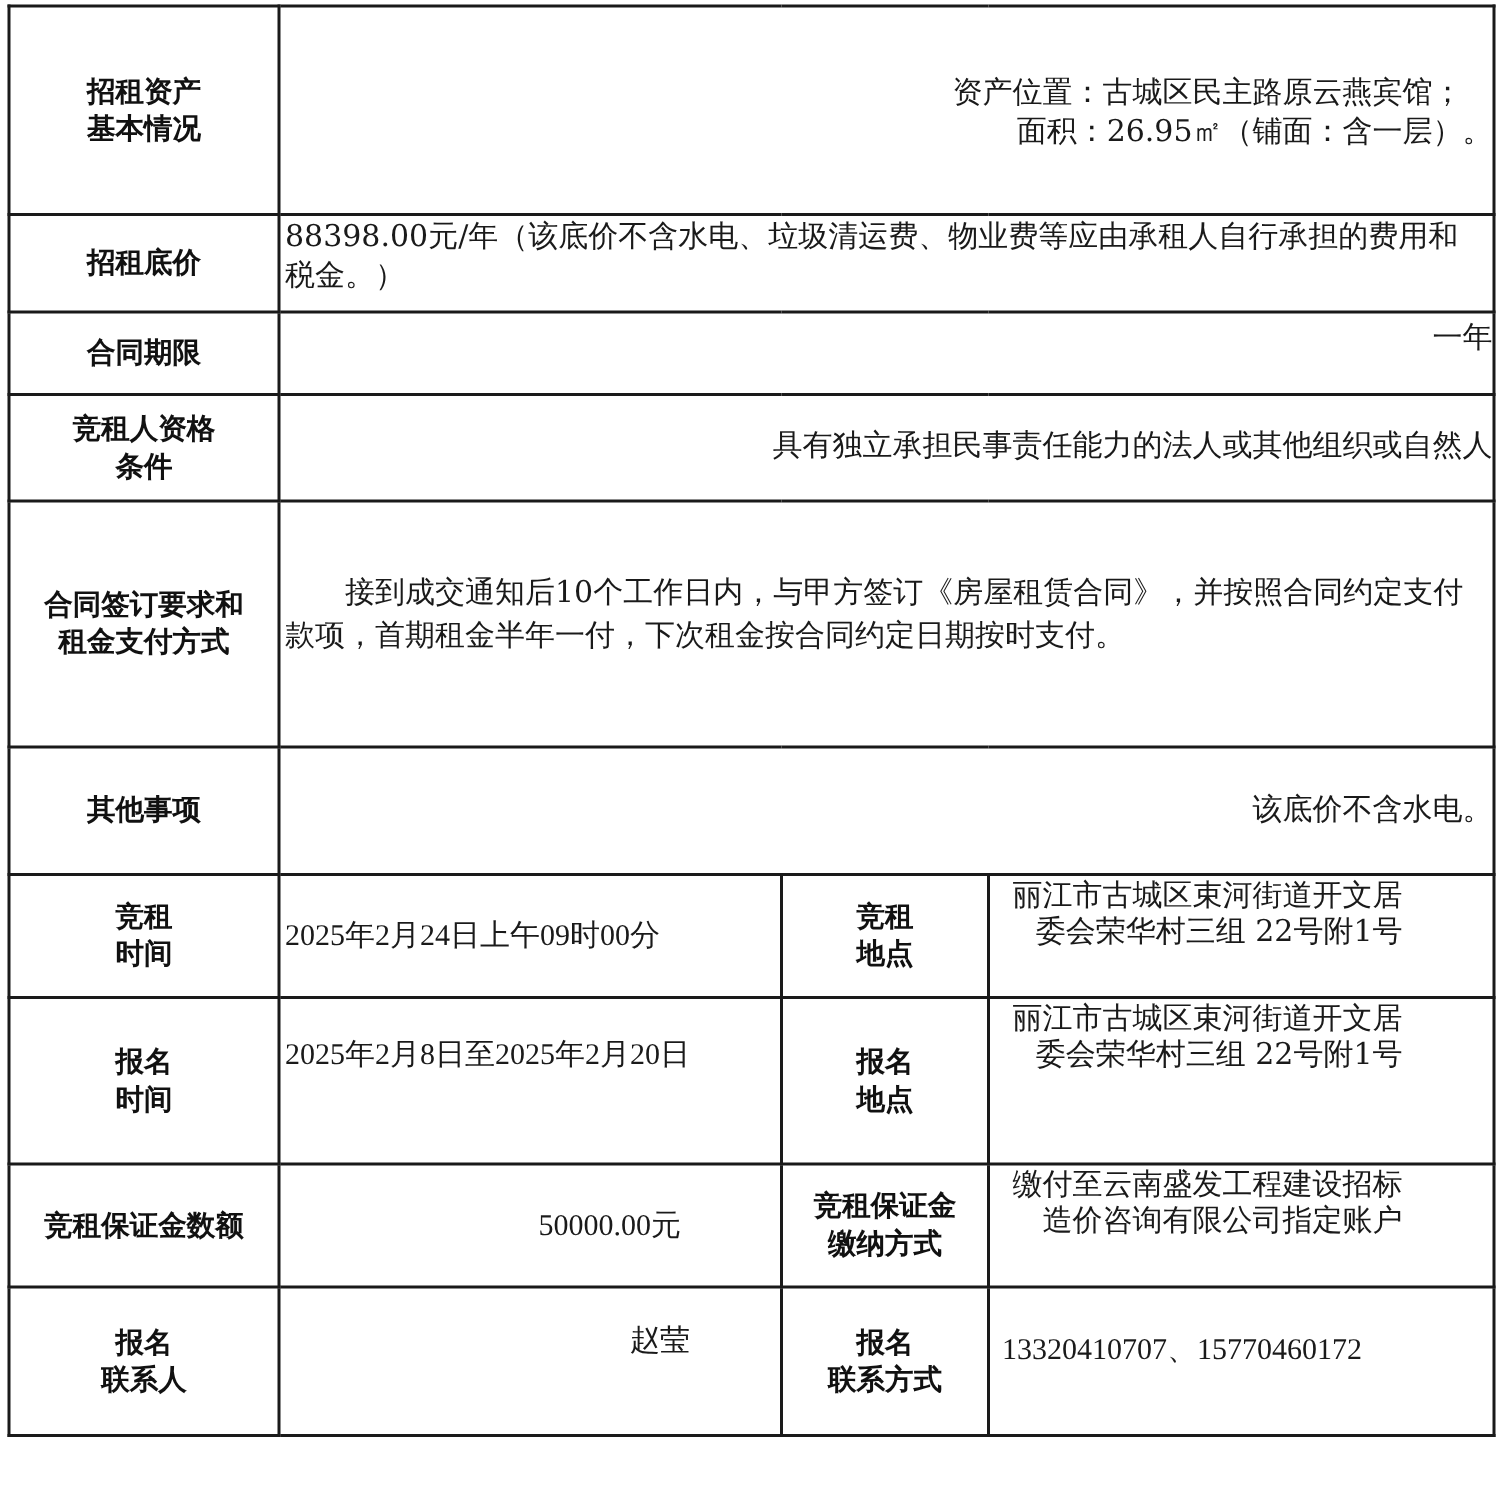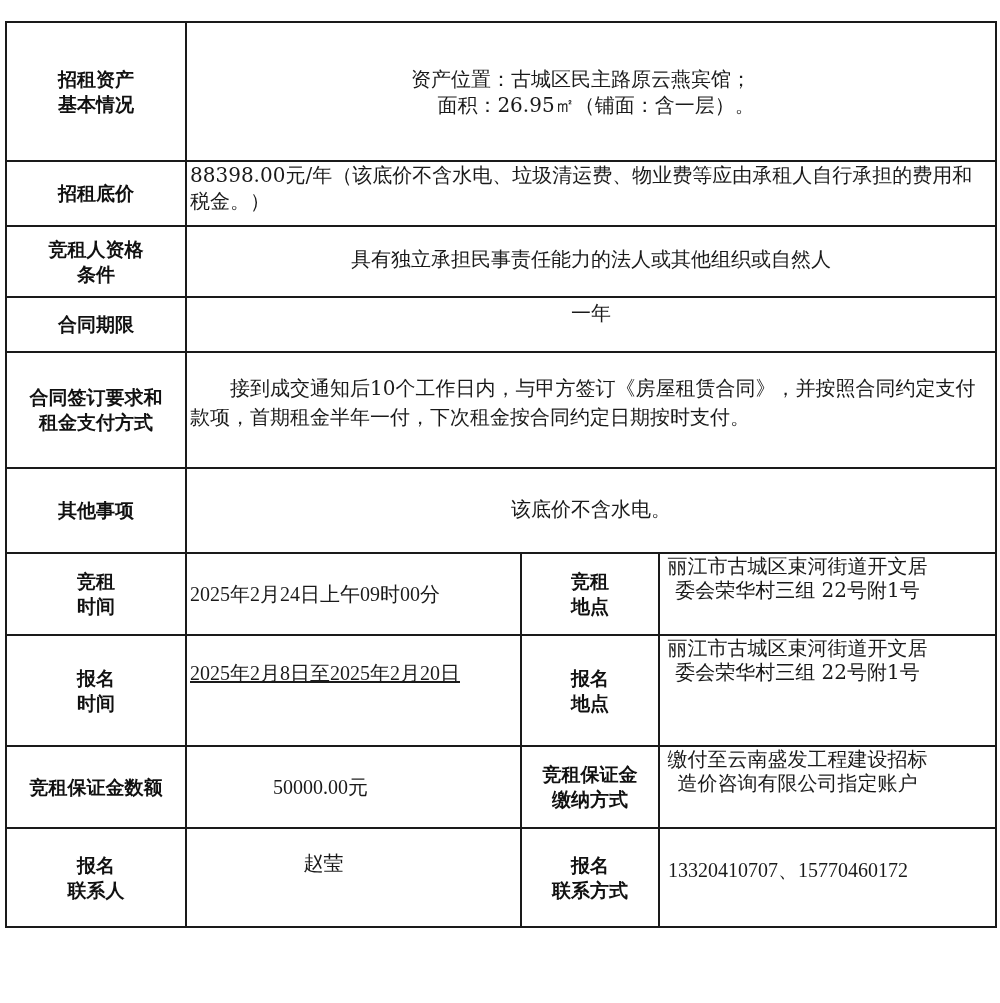--- a/index.html
+++ b/index.html
@@ -1,18 +1,18 @@
 <!DOCTYPE html>
 <html><head>
 <meta charset="utf-8">
 <style>
   html, body { margin: 0; padding: 0; background: #ffffff; }
   body { width: 1000px; height: 1003px; position: relative; overflow: hidden; }
   .tbl {
-    position: absolute; left: 5px; top: 21px;
+    position: absolute; left: 5px; top: 3px;
     width: 990px; border-collapse: collapse; table-layout: fixed;
     color: #111;
   }
   .tbl td {
     border: 2px solid #1a1a1a;
     padding: 0;
     vertical-align: middle;
   }
   .lbl {
     font-family: "DejaVu Sans", sans-serif;
@@ -20,21 +20,21 @@
     font-size: 19px;
     line-height: 25px;
     text-align: center;
   }
   .val {
     font-family: "DejaVu Serif", "Liberation Serif", serif;
     font-size: 20px;
     line-height: 26px;
     color: #1a1a1a;
   }
-  .center { text-align: center; }
+  .center { text-align: right; }
   .left { text-align: left; padding-left: 3px !important; }
   .top { vertical-align: top !important; }
   .indent { text-indent: 2em; }
   .ml { white-space: pre-line; }
   .serif { font-family: "Liberation Serif", "DejaVu Serif", serif; font-size: 20px; margin-top: 32px; }
 </style>
 </head>
 <body>
 
 <table class="tbl">
@@ -50,30 +50,30 @@
 基本情况</td>
       <td colspan="3" class="val center">
         <div style="padding-right:20px">资产位置：古城区民主路原云燕宾馆；</div>
         <div style="padding-left:10px">面积：26.95㎡（铺面：含一层）。</div>
       </td>
     </tr>
     <tr style="height:65px">
       <td class="lbl">招租底价</td>
       <td colspan="3" class="val left top" style="padding-right:4px;">88398.00元/年（该底价不含水电、垃圾清运费、物业费等应由承租人自行承担的费用和税金。）</td>
     </tr>
+    <tr style="height:55px">
+      <td class="lbl">合同期限</td>
+      <td colspan="3" class="val center top" style="padding-top:2px">一年</td>
+    </tr>
     <tr style="height:71px">
       <td class="lbl ml">竞租人资格
 条件</td>
       <td colspan="3" class="val center" style="padding-bottom:6px">具有独立承担民事责任能力的法人或其他组织或自然人</td>
     </tr>
-    <tr style="height:55px">
-      <td class="lbl">合同期限</td>
-      <td colspan="3" class="val center top" style="padding-top:2px">一年</td>
-    </tr>
-    <tr style="height:116px">
+    <tr style="height:164px">
       <td class="lbl ml">合同签订要求和
 租金支付方式</td>
       <td colspan="3" class="val left indent" style="padding-right:4px; padding-bottom:14px; line-height:29px;">接到成交通知后10个工作日内，与甲方签订《房屋租赁合同》，并按照合同约定支付款项，首期租金半年一付，下次租金按合同约定日期按时支付。</td>
     </tr>
     <tr style="height:85px">
       <td class="lbl">其他事项</td>
       <td colspan="3" class="val center" style="padding-bottom:4px">该底价不含水电。</td>
     </tr>
     <tr style="height:82px">
       <td class="lbl ml">竞租
@@ -81,21 +81,21 @@
       <td class="val left serif">2025年2月24日上午09时00分</td>
       <td class="lbl ml">竞租
 地点</td>
       <td class="val center top" style="padding:0 60px 0 0; line-height:24px;">
         <span>丽江市古城区束河街道开文居委会荣华村三组 22号附1号</span>
       </td>
     </tr>
     <tr style="height:111px">
       <td class="lbl ml">报名
 时间</td>
-      <td class="val left serif" style="padding-right:55px !important; padding-bottom:36px;text-decoration:underline;">
+      <td class="val left serif" style="padding-right:55px !important; padding-bottom:36px;">
         <span>2025年2月8日至2025年2月20日</span>
       </td>
       <td class="lbl ml">报名
 地点</td>
       <td class="val center top" style="padding:0 60px 0 0; line-height:24px;">
         <span>丽江市古城区束河街道开文居委会荣华村三组 22号附1号</span>
       </td>
     </tr>
     <tr style="height:82px">
       <td class="lbl">竞租保证金数额</td>

